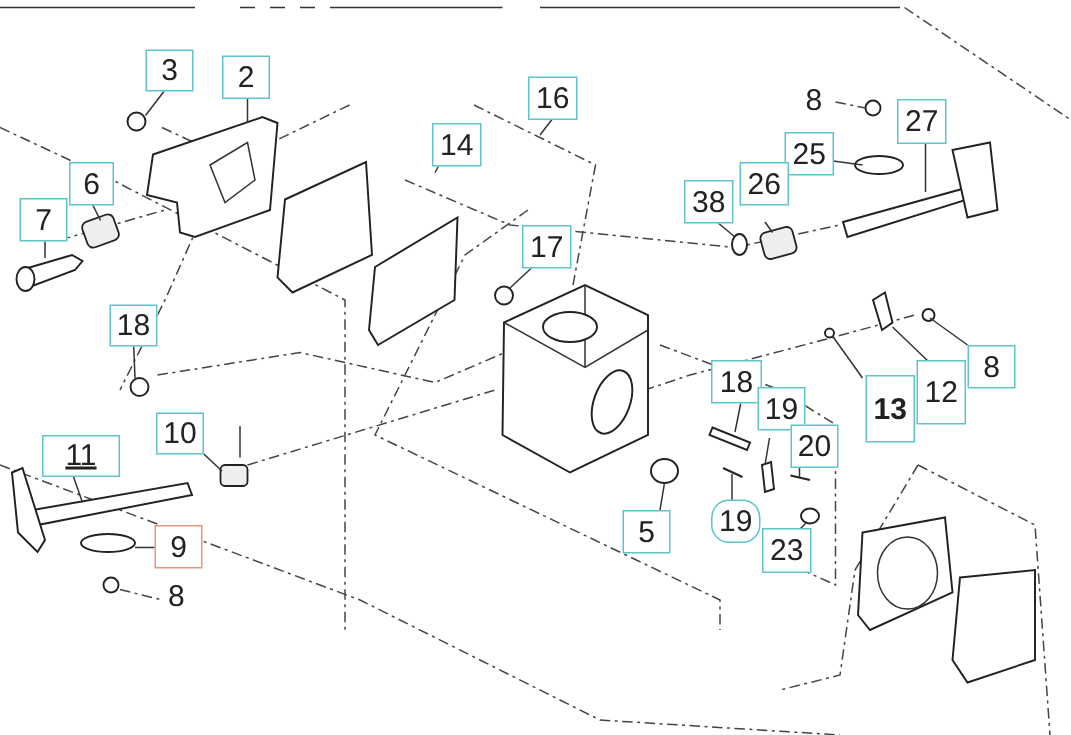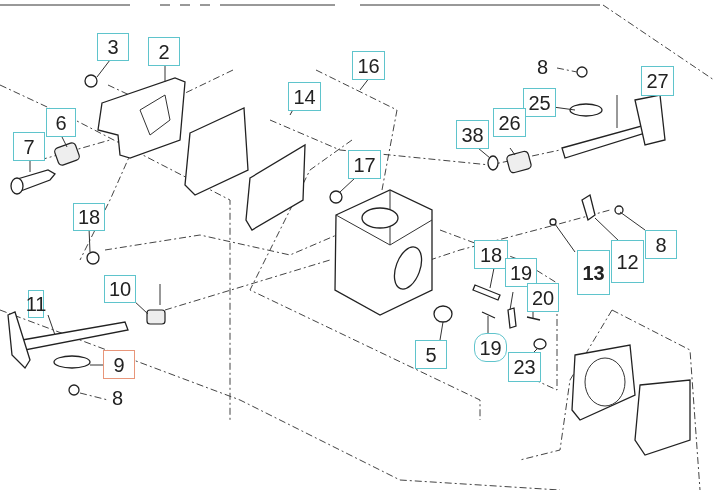--- a/index.html
+++ b/index.html
@@ -129,31 +129,31 @@
     <path class="ln" d="M530 356 L538 348"></path>
   </svg>
 
   
   <div class="callout" style="left: 97px; top: 33px; width: 32px; height: 28px; border-color: rgb(95, 196, 204);">3</div>
   <div class="callout" style="left: 148px; top: 37px; width: 32px; height: 29px; border-color: rgb(95, 196, 204);">2</div>
   <div class="callout" style="left: 46px; top: 108px; width: 30px; height: 29px; border-color: rgb(95, 196, 204);">6</div>
   <div class="callout" style="left: 13px; top: 132px; width: 32px; height: 29px; border-color: rgb(95, 196, 204);">7</div>
   <div class="callout" style="left: 73px; top: 203px; width: 32px; height: 28px; border-color: rgb(95, 196, 204);">18</div>
   <div class="callout" style="left: 104px; top: 275px; width: 32px; height: 28px; border-color: rgb(95, 196, 204);">10</div>
-  <div class="callout" style="left: 28px; top: 290px; width: 16px; height: 28px; border-color: rgb(95, 196, 204);">11</div>
+  <div class="callout" style="left: 28px; top: 290px; width: 52px; height: 28px; border-color: rgb(95, 196, 204); text-decoration: underline;">11</div>
   <div class="callout selected" style="left: 103px; top: 350px; width: 32px; height: 29px; border-color: rgb(232, 150, 122);">9</div>
   <div class="plain-label" style="left:112px;top:388px;">8</div>
 
   <div class="callout" style="left: 352px; top: 51px; width: 33px; height: 29px; border-color: rgb(95, 196, 204);">16</div>
   <div class="callout" style="left: 288px; top: 82px; width: 33px; height: 29px; border-color: rgb(95, 196, 204);">14</div>
   <div class="callout" style="left: 348px; top: 150px; width: 33px; height: 29px; border-color: rgb(95, 196, 204);">17</div>
   <div class="callout" style="left: 415px; top: 340px; width: 32px; height: 29px; border-color: rgb(95, 196, 204);">5</div>
 
   <div class="plain-label" style="left:537px;top:57px;">8</div>
-  <div class="callout" style="left: 598px; top: 66px; width: 33px; height: 30px; border-color: rgb(95, 196, 204); margin-left: 43px;">27</div>
+  <div class="callout" style="left: 598px; top: 66px; width: 33px; height: 30px; border-color: rgb(95, 196, 204);">27</div>
   <div class="callout" style="left: 523px; top: 88px; width: 33px; height: 29px; border-color: rgb(95, 196, 204);">25</div>
   <div class="callout" style="left: 493px; top: 108px; width: 33px; height: 29px; border-color: rgb(95, 196, 204);">26</div>
   <div class="callout" style="left: 456px; top: 120px; width: 33px; height: 29px; border-color: rgb(95, 196, 204);">38</div>
 
   <div class="callout" style="left: 645px; top: 230px; width: 32px; height: 29px; border-color: rgb(95, 196, 204);">8</div>
   <div class="callout" style="left: 611px; top: 240px; width: 33px; height: 43px; border-color: rgb(95, 196, 204);">12</div>
   <div class="callout" style="left: 577px; top: 250px; width: 33px; height: 45px; border-color: rgb(95, 196, 204); font-weight: bold;">13</div>
 
   <div class="callout" style="left: 474px; top: 240px; width: 34px; height: 29px; border-color: rgb(95, 196, 204);">18</div>
   <div class="callout" style="left: 505px; top: 258px; width: 32px; height: 29px; border-color: rgb(95, 196, 204);">19</div>

